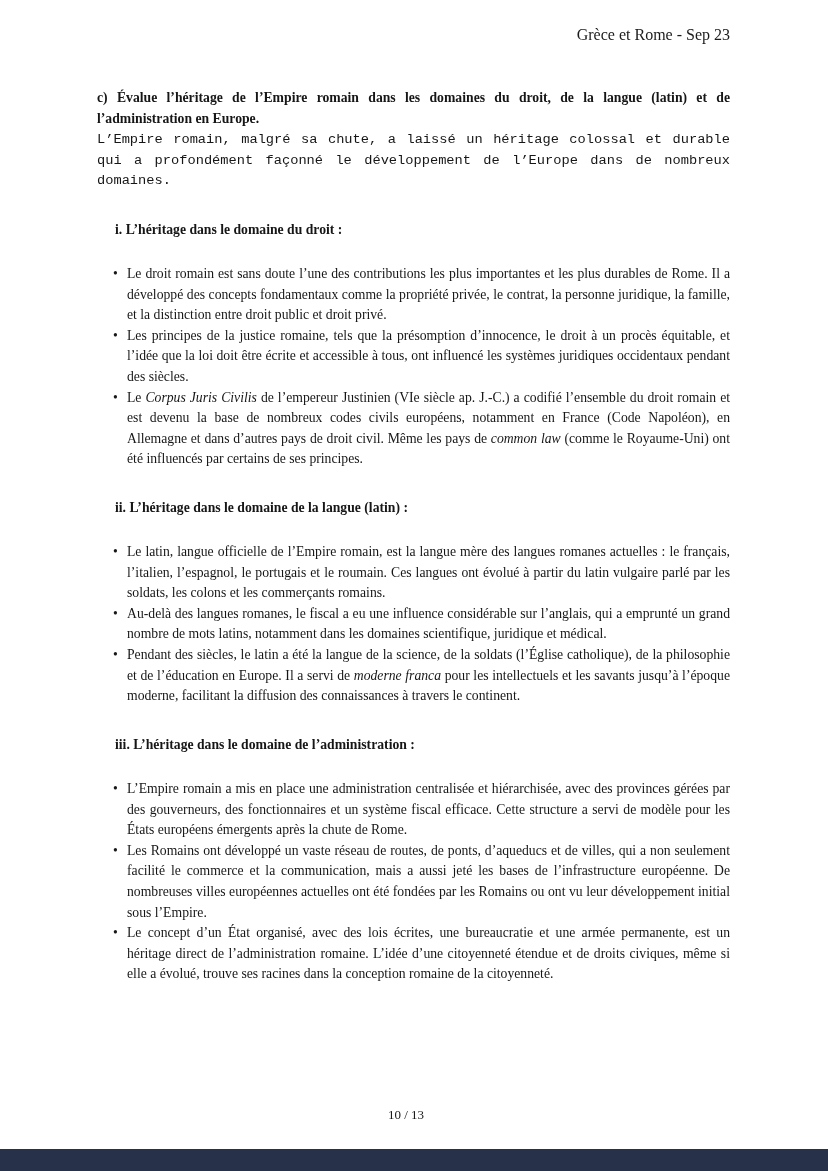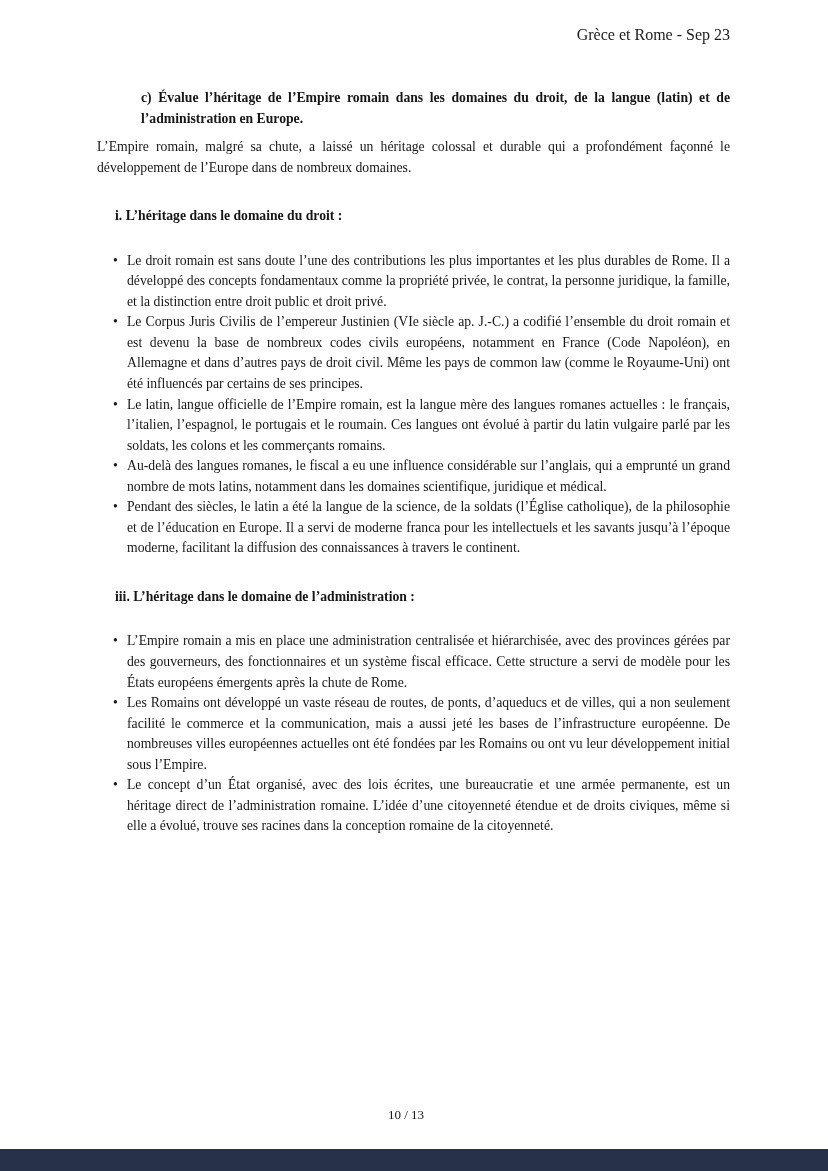--- a/index.html
+++ b/index.html
@@ -21,22 +21,22 @@
   }
   .content {
     position: absolute;
     left: 97px;
     right: 98px;
     top: 88px;
     font-size: 13.7px;
     line-height: 1.5;
     text-align: justify;
   }
-  .q-title { font-weight: 700; margin-left: 44px; }
-  .intro { margin-top: 8px; }
+  .q-title { font-weight: 700; }
+  .intro { margin-top: 1px; font-family: Liberation Mono, monospace; }
   .sec-heading {
     font-weight: 700;
     margin: 28px 0 24px 18px;
     text-align: left;
   }
   ul.bullets {
     list-style: none;
     margin: 0 0 0 15px;
     padding: 0;
   }
@@ -44,21 +44,21 @@
     position: relative;
     padding-left: 15px;
   }
   ul.bullets li::before {
     content: "\2022";
     position: absolute;
     left: 1px;
     top: 0;
   }
   .conclusion { margin-top: 28px; }
-  .it { }
+  .it { font-style: italic; }
   .footer {
     position: absolute;
     bottom: 48px;
     left: 0;
     right: 16px;
     text-align: center;
     font-size: 13px;
   }
   .bottom-bar {
     position: absolute;
@@ -76,22 +76,24 @@
   <div class="header">Grèce et Rome - Sep 23</div>
 
   <div class="content">
     <div class="q-title">c) Évalue l’héritage de l’Empire romain dans les domaines du droit, de la langue (latin) et de l’administration en Europe.</div>
     <div class="intro">L’Empire romain, malgré sa chute, a laissé un héritage colossal et durable qui a profondément façonné le développement de l’Europe dans de nombreux domaines.</div>
 
     <div>
         <div class="sec-heading">i. L’héritage dans le domaine du droit :</div>
         <ul class="bullets">
           <li><span>Le droit romain est sans doute l’une des contributions les plus importantes et les plus durables de Rome. Il a développé des concepts fondamentaux comme la propriété privée, le contrat, la personne juridique, la famille, et la distinction entre droit public et droit privé.</span></li>
+          <li><span>Les principes de la justice romaine, tels que la présomption d’innocence, le droit à un procès équitable, et l’idée que la loi doit être écrite et accessible à tous, ont influencé les systèmes juridiques occidentaux pendant des siècles.</span></li>
           <li><span>Le </span><span class="it">Corpus Juris Civilis</span><span> de l’empereur Justinien (VIe siècle ap. J.-C.) a codifié l’ensemble du droit romain et est devenu la base de nombreux codes civils européens, notamment en France (Code Napoléon), en Allemagne et dans d’autres pays de droit civil. Même les pays de </span><span class="it">common law</span><span> (comme le Royaume-Uni) ont été influencés par certains de ses principes.</span></li>
         </ul>
+        <div class="sec-heading">ii. L’héritage dans le domaine de la langue (latin) :</div>
         <ul class="bullets">
           <li><span>Le latin, langue officielle de l’Empire romain, est la langue mère des langues romanes actuelles : le français, l’italien, l’espagnol, le portugais et le roumain. Ces langues ont évolué à partir du latin vulgaire parlé par les soldats, les colons et les commerçants romains.</span></li>
           <li><span>Au-delà des langues romanes, le fiscal a eu une influence considérable sur l’anglais, qui a emprunté un grand nombre de mots latins, notamment dans les domaines scientifique, juridique et médical.</span></li>
           <li><span>Pendant des siècles, le latin a été la langue de la science, de la soldats (l’Église catholique), de la philosophie et de l’éducation en Europe. Il a servi de </span><span class="it">moderne franca</span><span> pour les intellectuels et les savants jusqu’à l’époque moderne, facilitant la diffusion des connaissances à travers le continent.</span></li>
         </ul>
         <div class="sec-heading">iii. L’héritage dans le domaine de l’administration :</div>
         <ul class="bullets">
           <li><span>L’Empire romain a mis en place une administration centralisée et hiérarchisée, avec des provinces gérées par des gouverneurs, des fonctionnaires et un système fiscal efficace. Cette structure a servi de modèle pour les États européens émergents après la chute de Rome.</span></li>
           <li><span>Les Romains ont développé un vaste réseau de routes, de ponts, d’aqueducs et de villes, qui a non seulement facilité le commerce et la communication, mais a aussi jeté les bases de l’infrastructure européenne. De nombreuses villes européennes actuelles ont été fondées par les Romains ou ont vu leur développement initial sous l’Empire.</span></li>
           <li><span>Le concept d’un État organisé, avec des lois écrites, une bureaucratie et une armée permanente, est un héritage direct de l’administration romaine. L’idée d’une citoyenneté étendue et de droits civiques, même si elle a évolué, trouve ses racines dans la conception romaine de la citoyenneté.</span></li>

